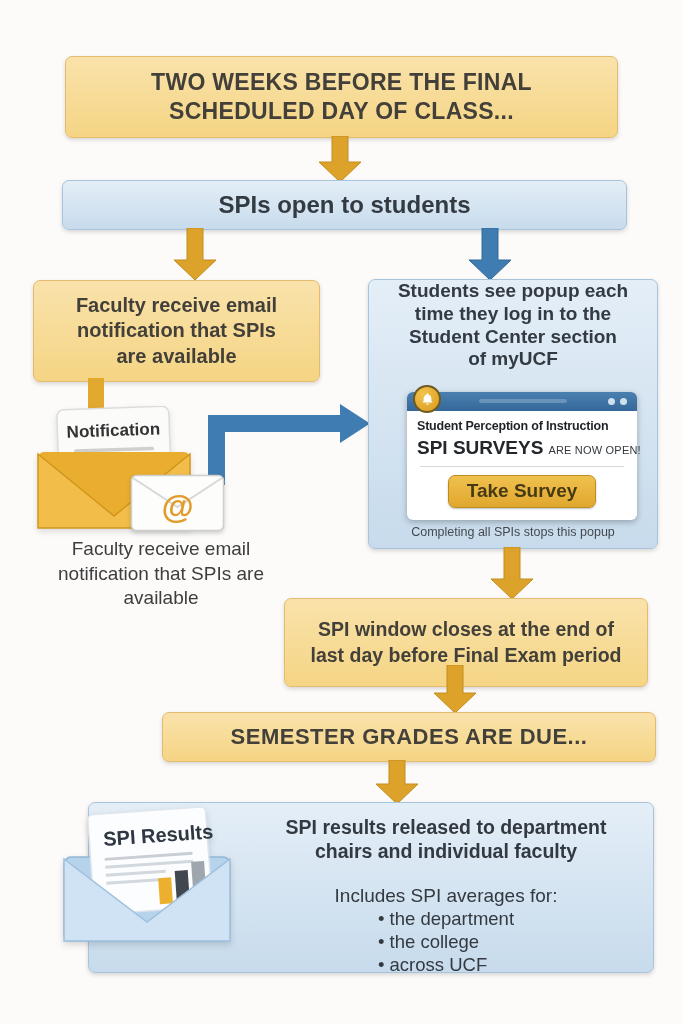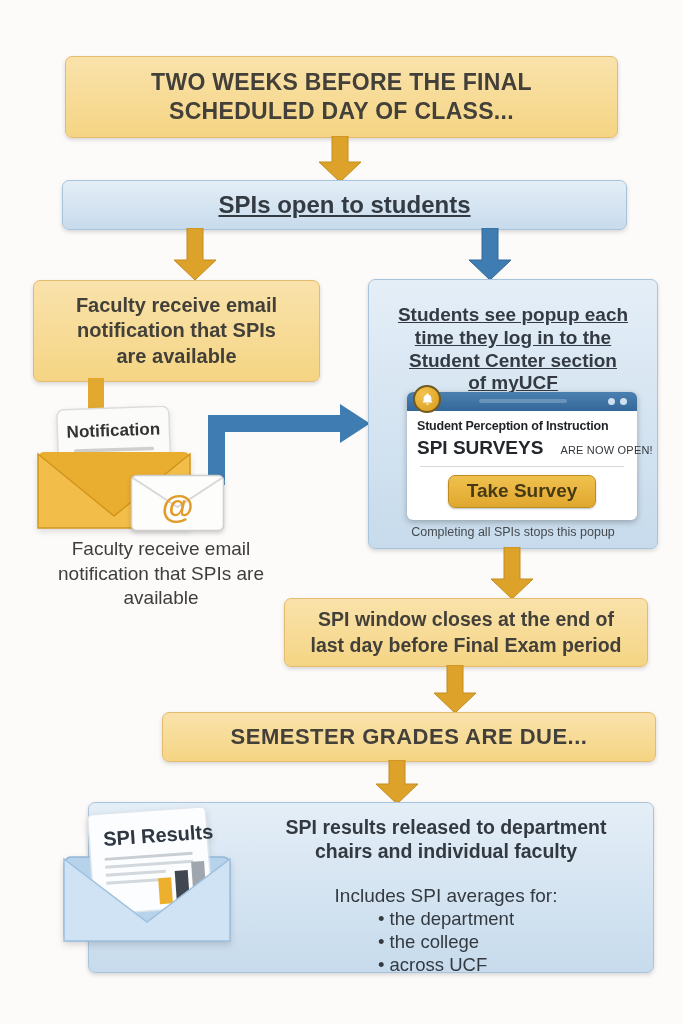--- a/index.html
+++ b/index.html
@@ -11,59 +11,59 @@
     position:absolute;box-sizing:border-box;text-align:center;
     display:flex;flex-direction:column;justify-content:center;
     border-radius:7px;box-shadow:0 2px 4px rgba(0,0,0,.15);
   }
   .ybox{
     background:linear-gradient(180deg,#f9e2ab,#f5d584);
     border:1px solid #e4bc6f;color:#43403a;
   }
   .bbox{
     background:linear-gradient(180deg,#e4eef7,#c7dbec);
-    border:1px solid #a8c4dc;color:#333a42;text-decoration:underline;
+    border:1px solid #a8c4dc;color:#333a42;
   }
   .arrow{position:absolute;}
   #box1{left:65px;top:56px;width:553px;height:82px;font-size:23px;font-weight:bold;letter-spacing:.3px;line-height:1.25;}
   #arrow1{left:317px;top:136px;}
   #box2{left:62px;top:180px;width:565px;height:50px;font-size:24px;font-weight:bold;}
   #arrow2{left:172px;top:228px;}
   #arrow3{left:467px;top:228px;}
   #box3{left:33px;top:280px;width:287px;height:102px;font-size:20px;font-weight:bold;line-height:1.28;}
   #connector{position:absolute;left:88px;top:378px;width:16px;height:46px;background:#e2a930;}
   #envelope1{position:absolute;left:36px;top:406px;filter:drop-shadow(0 3px 3px rgba(0,0,0,.12));}
   #elbow{position:absolute;left:200px;top:402px;}
   #atenv{position:absolute;left:130px;top:474px;filter:drop-shadow(0 2px 2px rgba(0,0,0,.18));}
   #caption1{position:absolute;left:15px;top:537px;width:292px;text-align:center;
     font-size:19px;color:#3e3e3e;line-height:1.3;}
   #box4{left:368px;top:279px;width:290px;height:270px;justify-content:flex-start;}
-  #box4-title{font-size:19px;font-weight:bold;line-height:1.2;padding-top:24px;}
+  #box4-title{font-size:19px;font-weight:bold;line-height:1.2;padding-top:0;}
   #popup{position:absolute;left:38px;top:112px;width:230px;height:128px;background:#ffffff;
     border-radius:6px;box-shadow:0 2px 6px rgba(0,0,0,.28);text-align:left;}
   #popup-bar{height:19px;background:linear-gradient(#4a80b0,#35689a);border-radius:6px 6px 0 0;position:relative;}
   #popup-bar .stripe{position:absolute;left:72px;top:7px;width:88px;height:4px;background:rgba(255,255,255,.22);border-radius:2px;}
   .dot{position:absolute;top:6px;width:7px;height:7px;border-radius:50%;background:#cfe0ee;}
   #dot1{right:22px;} #dot2{right:10px;}
   #badge{position:absolute;left:6px;top:-7px;width:28px;height:28px;border-radius:50%;
     background:radial-gradient(circle at 35% 30%,#f3c34c,#d89a1f);border:2px solid #6f5a20;
     box-sizing:border-box;display:flex;align-items:center;justify-content:center;}
   #popup-content{padding:8px 10px 0;}
   #popup-heading{font-size:12.5px;font-weight:bold;color:#1f2328;letter-spacing:-.2px;}
   #popup-status{margin-top:4px;white-space:nowrap;}
   #popup-status .big{font-size:19px;font-weight:bold;color:#23272c;}
-  #popup-status .small{font-size:11px;color:#33383d;margin-left:17px;letter-spacing:.2px;}
+  #popup-status .small{font-size:11px;color:#33383d;margin-left:5px;letter-spacing:.2px;}
   #popup hr{border:none;border-top:1.5px solid #d7dadd;margin:7px 3px 8px;}
   #take-survey{display:block;margin:0 auto;padding:4px 18px 5px;cursor:pointer;
     background:linear-gradient(#f0c14e,#e0a72e);border:1px solid #bd8e1e;border-radius:7px;
     font-size:19px;font-weight:bold;color:#463a14;box-shadow:0 1px 2px rgba(0,0,0,.25);
     font-family:"Liberation Sans",sans-serif;}
   #popup-footnote{position:absolute;left:0;right:0;bottom:9px;font-size:12.5px;color:#45494e;}
   #arrow4{left:489px;top:547px;}
-  #box5{left:284px;top:598px;width:364px;height:69px;font-size:19.5px;font-weight:bold;line-height:1.3;}
+  #box5{left:284px;top:598px;width:364px;height:89px;font-size:19.5px;font-weight:bold;line-height:1.3;}
   #arrow5{left:432px;top:665px;}
   #box6{left:162px;top:712px;width:494px;height:50px;font-size:22px;font-weight:bold;letter-spacing:.5px;}
   #arrow6{left:374px;top:760px;}
   #box7{left:88px;top:802px;width:566px;height:171px;justify-content:flex-start;}
   #envelope2{position:absolute;left:-28px;top:4px;filter:drop-shadow(0 3px 3px rgba(0,0,0,.14));}
   #box7-text{position:absolute;left:158px;right:8px;top:12px;text-align:center;color:#333940;}
   #box7-h{font-size:19.5px;font-weight:bold;line-height:1.25;}
   #box7-sub{font-size:19px;margin-top:21px;}
   #box7-bullets{display:inline-block;text-align:left;font-size:18.5px;line-height:1.26;margin-top:0;}
 </style>

